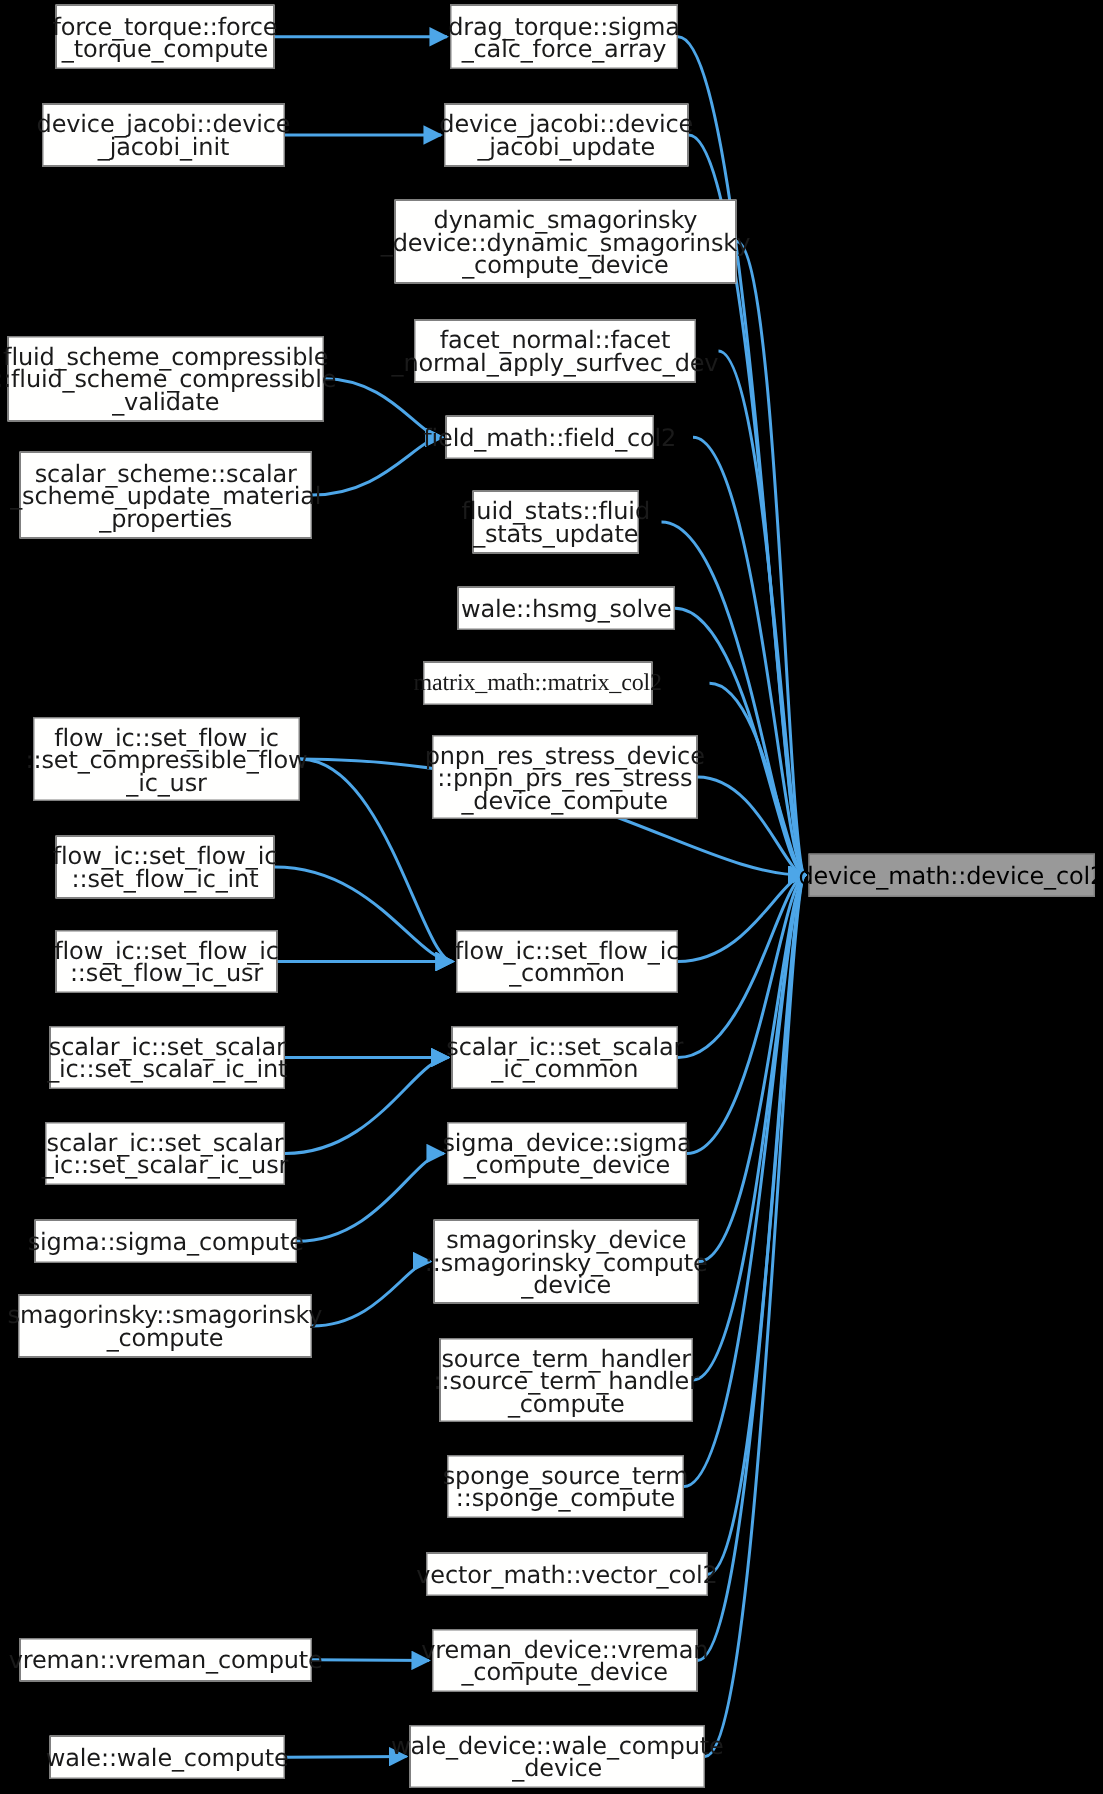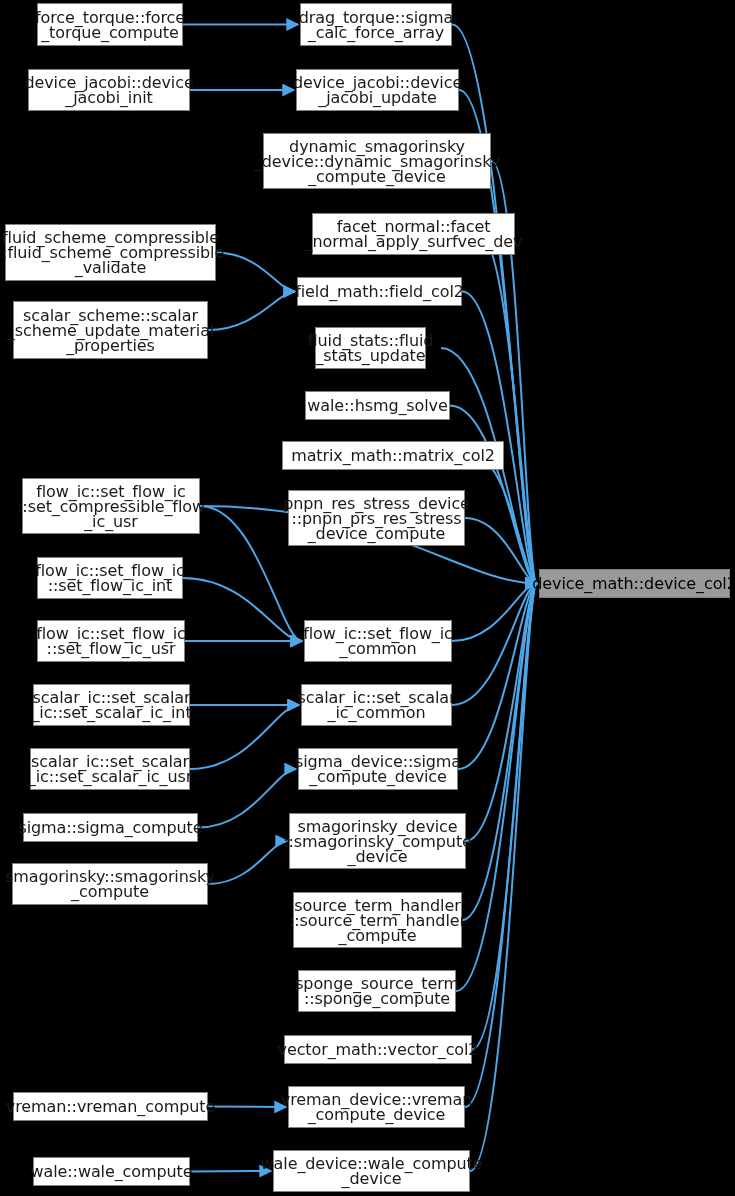--- a/index.html
+++ b/index.html
@@ -82,27 +82,27 @@
 _compute</div>
       <div class="node" style="left: 13px; top: 1092px; width: 195px; height: 29px;">vreman::vreman_compute</div>
       <div class="node" style="left: 33px; top: 1157px; width: 157px; height: 29px;">wale::wale_compute</div>
       <div class="node" style="left: 300px; top: 3px; width: 152px; height: 43px;">drag_torque::sigma
 _calc_force_array</div>
       <div class="node" style="left: 296px; top: 69px; width: 163px; height: 42px;">device_jacobi::device
 _jacobi_update</div>
       <div class="node" style="left: 263px; top: 133px; width: 228px; height: 56px;">dynamic_smagorinsky
 _device::dynamic_smagorinsky
 _compute_device</div>
-      <div class="node" style="left: 276px; top: 213px; width: 203px; height: 42px; margin-left: 36px;">facet_normal::facet
+      <div class="node" style="left: 276px; top: 213px; width: 188px; height: 42px;">facet_normal::facet
 _normal_apply_surfvec_dev</div>
-      <div class="node" style="left: 297px; top: 277px; width: 165px; height: 29px;">field_math::field_col2</div>
+      <div class="node" style="left: 297px; top: 277px; width: 139px; height: 29px;">field_math::field_col2</div>
       <div class="node" style="left: 315px; top: 327px; width: 111px; height: 42px;">fluid_stats::fluid
 _stats_update</div>
       <div class="node" style="left: 305px; top: 391px; width: 145px; height: 29px;">wale::hsmg_solve</div>
-      <div class="node" style="left: 282px; top: 441px; width: 222px; height: 29px;">matrix_math::matrix_col2</div>
+      <div class="node" style="left: 282px; top: 441px; width: 153px; height: 29px; font-family: Liberation Serif, serif;">matrix_math::matrix_col2</div>
       <div class="node" style="left: 288px; top: 490px; width: 177px; height: 56px;">pnpn_res_stress_device
 ::pnpn_prs_res_stress
 _device_compute</div>
       <div class="node" style="left: 304px; top: 620px; width: 148px; height: 42px;">flow_ic::set_flow_ic
 _common</div>
       <div class="node" style="left: 301px; top: 684px; width: 151px; height: 42px;">scalar_ic::set_scalar
 _ic_common</div>
       <div class="node" style="left: 298px; top: 748px; width: 160px; height: 42px;">sigma_device::sigma
 _compute_device</div>
       <div class="node" style="left: 289px; top: 813px; width: 177px; height: 56px;">smagorinsky_device

